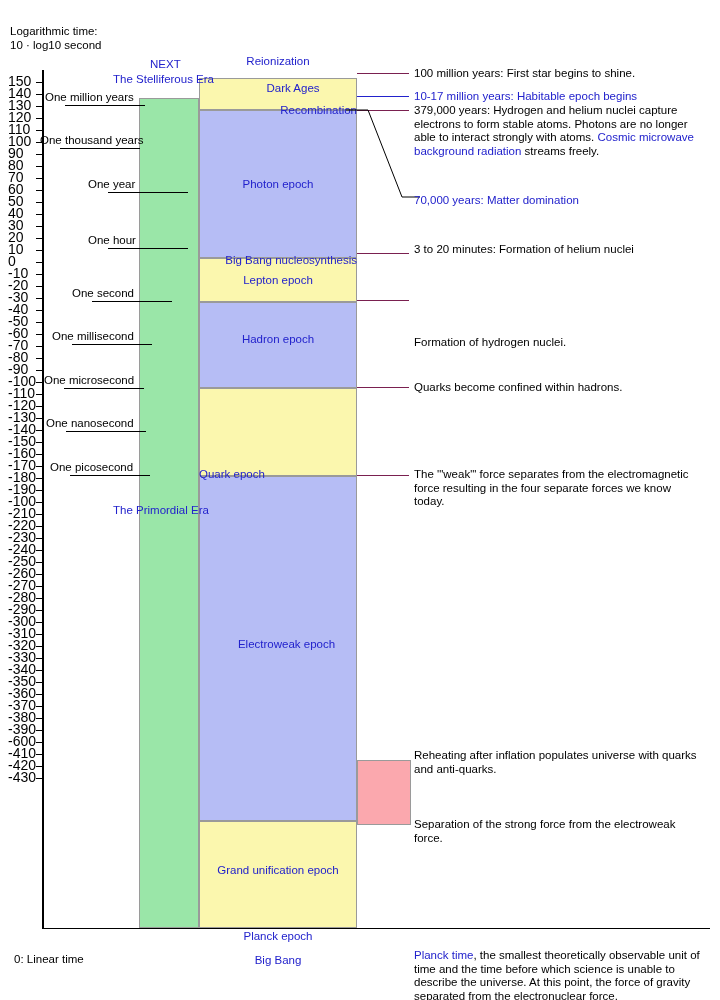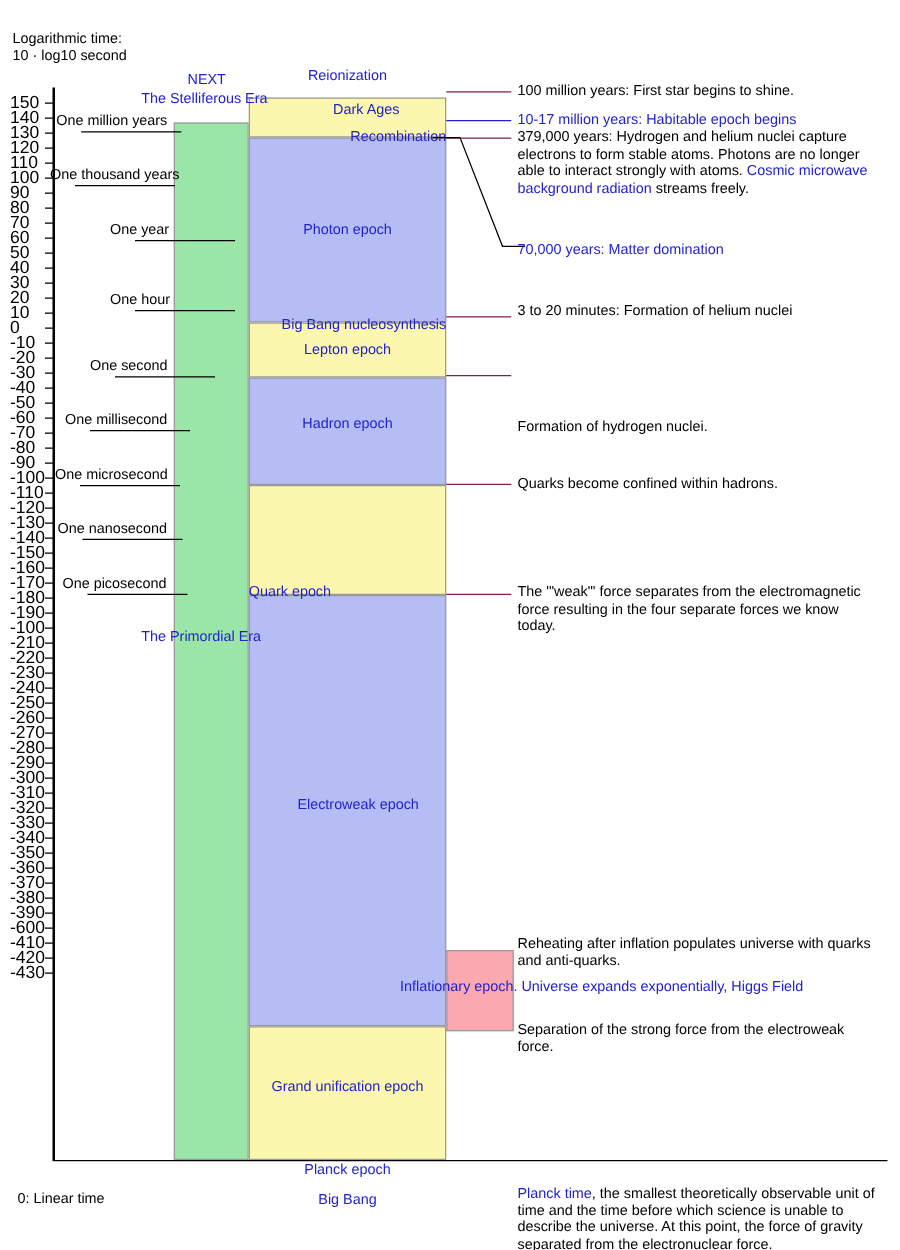--- a/index.html
+++ b/index.html
@@ -286,21 +286,20 @@
 
   <div class="abs blue-label" style="left:199px; top:55px; width:158px; text-align:center;">Reionization</div>
   <div class="abs blue-label" style="left:199px; top:82px; width:188px; text-align:center;">Dark Ages</div>
   <div class="abs blue-label" style="left:199px; top:104px; width:158px; text-align:right;">Recombination</div>
   <div class="abs blue-label" style="left:199px; top:178px; width:158px; text-align:center;">Photon epoch</div>
   <div class="abs blue-label" style="left:199px; top:254px; width:158px; text-align:right;">Big Bang nucleosynthesis</div>
   <div class="abs blue-label" style="left:199px; top:274px; width:158px; text-align:center;">Lepton epoch</div>
   <div class="abs blue-label" style="left:199px; top:333px; width:158px; text-align:center;">Hadron epoch</div>
   <div class="abs blue-label" style="left:199px; top:420px; width:158px; margin-top:48px;">Quark epoch</div>
   <div class="abs blue-label" style="left:199px; top:638px; width:175px; text-align:center;">Electroweak epoch</div>
-  <div class="abs blue-label" style="left:320px; top:784px; width:400px; text-align:left;">Inflationary epoch. Universe expands exponentially,  Higgs Field</div>
   <div class="abs blue-label" style="left:199px; top:864px; width:158px; text-align:center;">Grand unification epoch</div>
   <div class="abs blue-label" style="left:199px; top:930px; width:158px; text-align:center;">Planck epoch</div>
   <div class="abs blue-label" style="left:199px; top:954px; width:158px; text-align:center;">Big Bang</div>
 
   <div id="time-markers">
       <div class="abs time-label" style="left: 45px; top: 91px;">One million years</div>
       <div class="abs" style="left: 65px; top: 105px; width: 80px; height: 1px; background: rgb(0, 0, 0);"></div>
       <div class="abs time-label" style="left: 40px; top: 134px;">One thousand years</div>
       <div class="abs" style="left: 60px; top: 148px; width: 80px; height: 1px; background: rgb(0, 0, 0);"></div>
       <div class="abs time-label" style="left: 88px; top: 178px;">One year</div>

